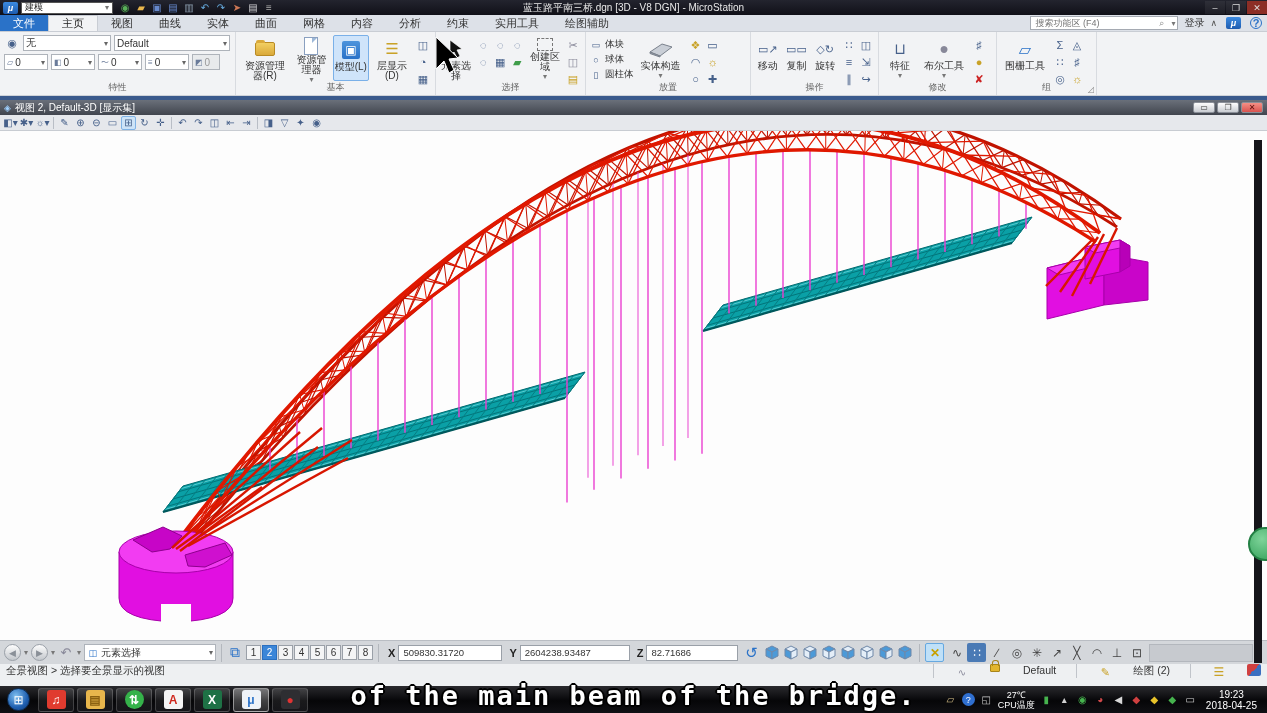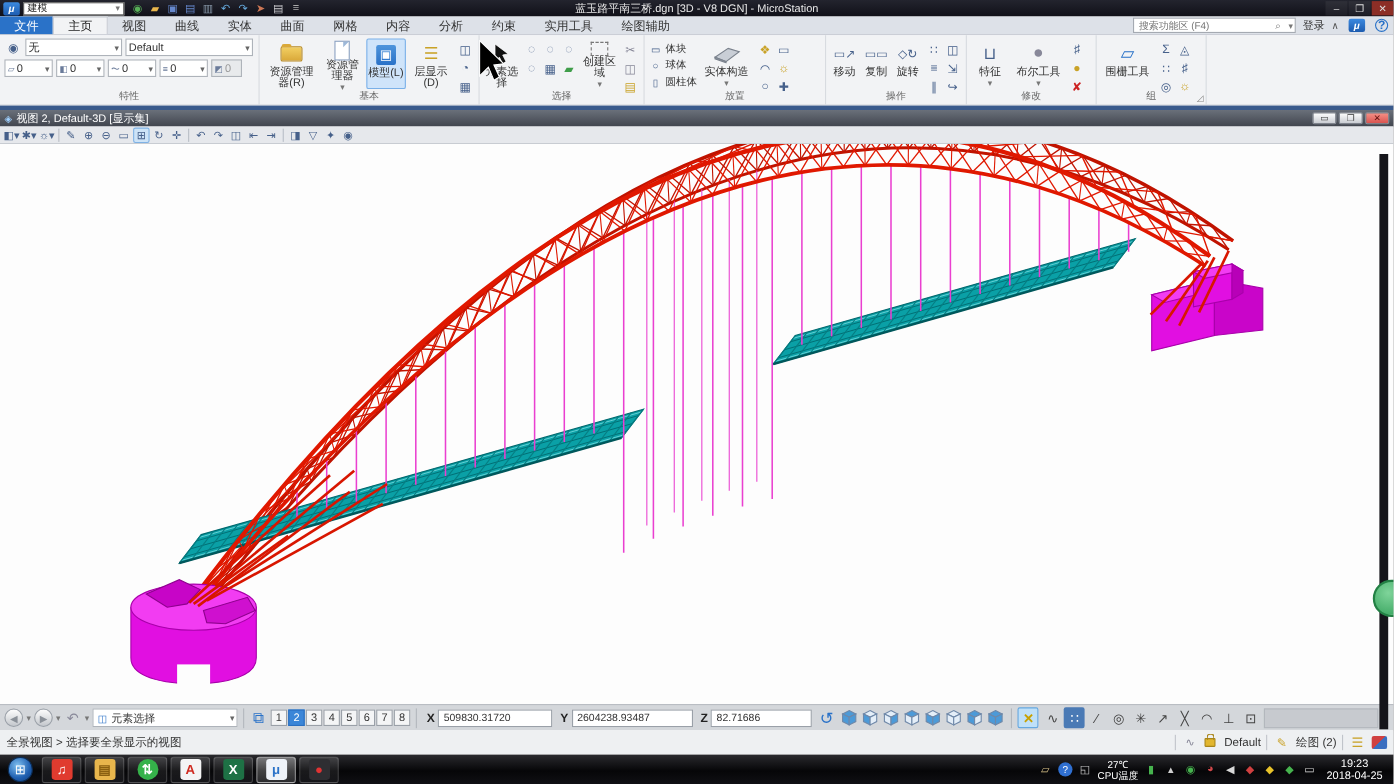--- a/index.html
+++ b/index.html
@@ -106,21 +106,21 @@
   .bsep{width:1px;height:18px;background:#b3b7bd;margin:0 2px;}
   .cubes{display:flex;gap:2px;align-items:center;}
   .snapbtn{width:19px;height:19px;display:flex;align-items:center;justify-content:center;font-size:12px;
     color:#444;border-radius:2px;}
   .snapbtn.toggle{background:#bfe0f8;border:1px solid #66a8e0;color:#c8a000;font-weight:bold;}
   .snapbtn.active{background:#4a7ab5;color:#fff;}
   #bb-space{flex:1;height:18px;background:#c7cacf;border:1px solid #b3b7bd;margin-right:10px;}
 
   
   #status-bar{position:absolute;left:0;top:664px;width:100%;height:22px;background:#eef0f2;
-    display:flex;align-items:center;font-size:10.5px;color:#333;padding:0 6px;gap:5px;}
+    display:flex;align-items:flex-start;font-size:10.5px;color:#333;padding:0 6px;gap:20px;}
   .ssep{width:1px;height:14px;background:#c0c4ca;}
   .lock-ic{width:10px;height:8px;background:#e2b62e;border:1px solid #a8851a;border-radius:1px;position:relative;margin-right:3px;}
   .lock-ic:before{content:"";position:absolute;left:1.5px;top:-5px;width:5px;height:5px;border:1.5px solid #a8851a;
     border-bottom:none;border-radius:3px 3px 0 0;}
   .corner-ic{width:14px;height:12px;background:linear-gradient(135deg,#d04040 50%,#3b6fc0 50%);border-radius:2px;}
 
   
   #taskbar{position:absolute;left:0;top:686px;width:100%;height:27px;
     background:linear-gradient(#2a2a2e,#060608 55%,#101014);display:flex;align-items:center;gap:3px;padding:0 2px;}
   #start-orb{width:23px;height:23px;border-radius:50%;margin:0 5px;
@@ -1052,13 +1052,14 @@
           <span class="tray-ic" style="color: rgb(70, 179, 78);">◆</span>
           <span class="tray-ic" style="color: rgb(216, 216, 216);">▭</span>
         </span>
       <span id="clock">
         <div>19:23</div>
           <div>2018-04-25</div>
       </span>
     </span>
   </div>
 
+  <div id="subtitle">of the main beam of the bridge.</div>
 </div>
 
 </body></html>

